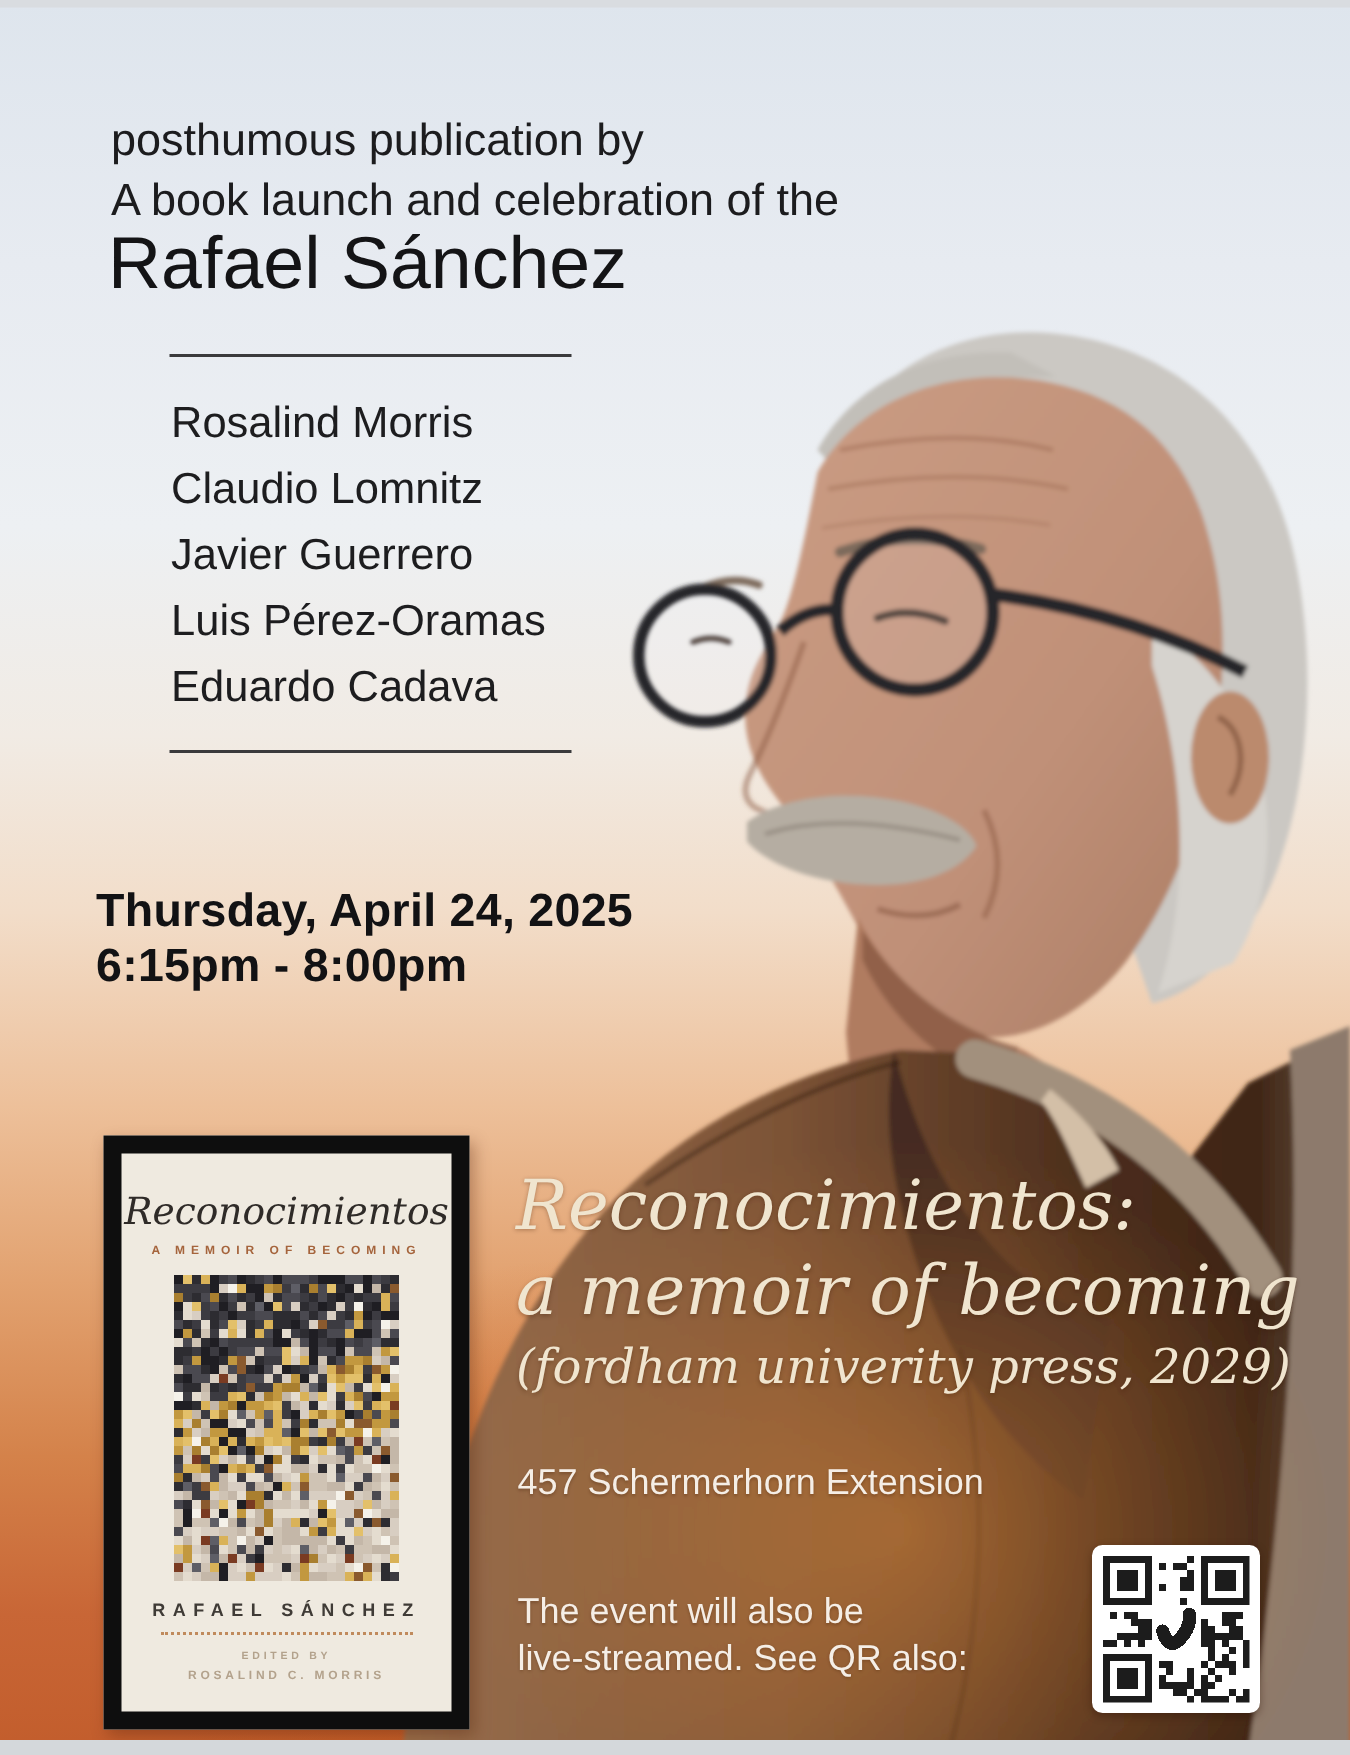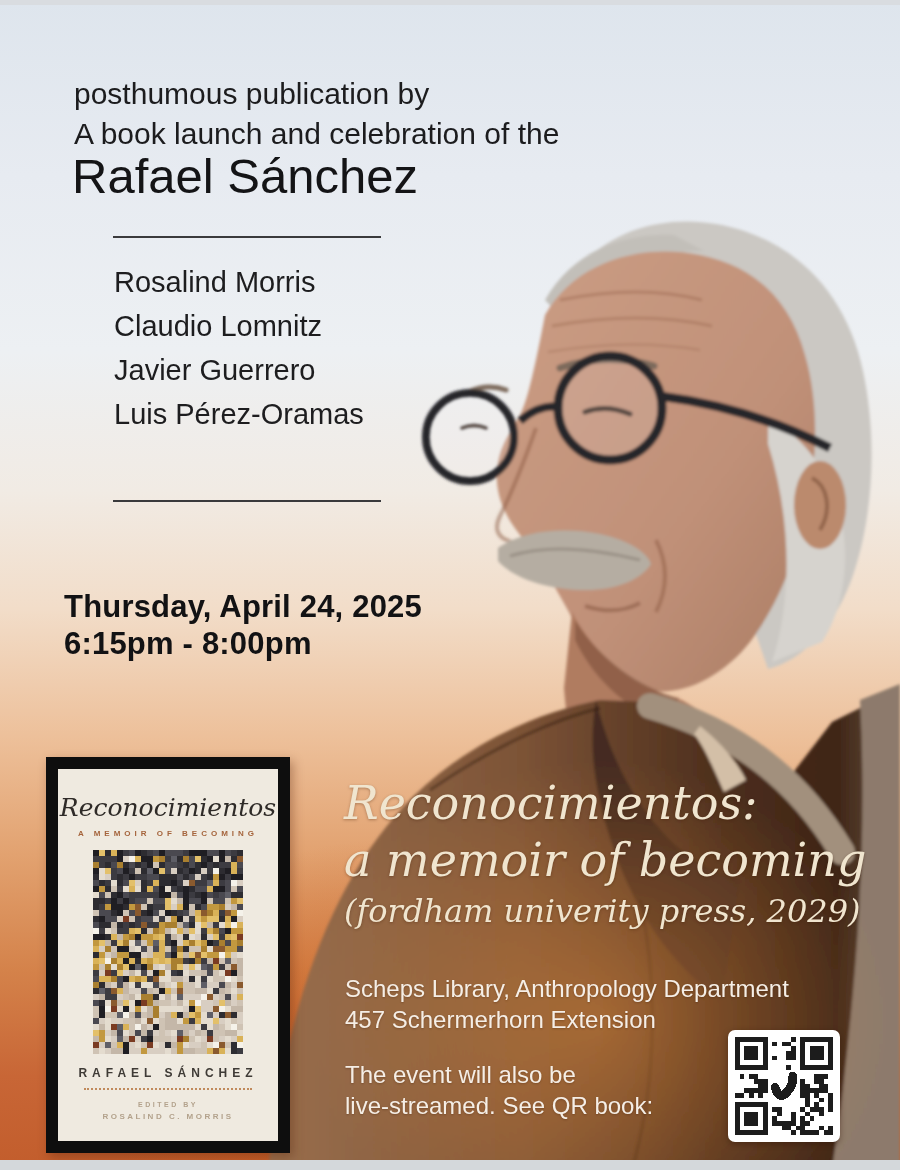--- a/index.html
+++ b/index.html
@@ -23,21 +23,21 @@
   .rule{left:113px;width:268px;height:2px;background:#3a3a3c;z-index:3;}
   .rule1{top:236px;} .rule2{top:500px;}
   .speakers{left:114px;top:260px;font-size:29px;line-height:44px;color:#1d1d1f;z-index:3;}
   .speakers div{white-space:nowrap;}
   .when{left:64px;top:588px;font-size:31px;line-height:37px;font-weight:700;color:#121214;z-index:3;letter-spacing:.2px;}
 
   
   .portrait{left:0;top:0;z-index:1;}
 
   
-  .cover{left:46px;top:757px;width:244px;height:396px;box-sizing:border-box;
+  .cover{left:69px;top:757px;width:244px;height:396px;box-sizing:border-box;
          border:12px solid #0e0e0e;background:#efeae0;z-index:4;
          box-shadow:3px 4px 10px rgba(80,30,5,.35);}
   .cover-inner{width:100%;height:100%;text-align:center;box-sizing:border-box;padding-top:24px;}
   .cover-title{font-family:"DejaVu Serif",serif;font-style:italic;font-size:25px;color:#2f2b28;}
   .cover-sub{margin-top:7px;font-size:8px;font-weight:700;letter-spacing:4px;color:#a5643c;}
   .mosaic{margin:12px auto 0;width:150px;height:204px;font-size:0;line-height:0;overflow:hidden;}
   .mosaic span{display:inline-block;width:6px;height:6px;}
   .cover-author{margin-top:12px;font-size:12px;font-weight:600;letter-spacing:5px;color:#3f3b36;}
   .cover-dots{width:168px;margin:8px auto 0;border-top:2px dotted #c08a5c;height:0;}
   .cover-edited{margin-top:11px;font-size:7px;font-weight:700;letter-spacing:2.5px;color:#b3a28c;}
@@ -161,20 +161,21 @@
   </div>
   <div class="abs author-name">Rafael Sánchez</div>
 
   <div class="abs rule rule1"></div>
 
   <div class="abs speakers">
     <div>Rosalind Morris</div>
     <div>Claudio Lomnitz</div>
     <div>Javier Guerrero</div>
     <div>Luis Pérez-Oramas</div>
+    <div>Eduardo Cadava</div>
   </div>
 
   <div class="abs rule rule2"></div>
 
   <div class="abs when">
     <div>Thursday, April 24, 2025</div>
     <div>6:15pm - 8:00pm</div>
   </div>
 
   <div class="abs cover">
@@ -189,27 +190,26 @@
     </div>
   </div>
 
   <div class="abs big-title">
     <div class="t1">Reconocimientos:</div>
     <div class="t2">a memoir of becoming</div>
     <div class="t3">(fordham univerity press, 2029)</div>
   </div>
 
   <div class="abs venue">
-    <div>Scheps Library, Anthropology Department</div>
     <div>457 Schermerhorn Extension</div>
   </div>
 
   <div class="abs stream">
     <div>The event will also be</div>
-    <div>live-streamed. See QR book:</div>
+    <div>live-streamed. See QR also:</div>
   </div>
 
   <div class="abs qr">
     <svg viewBox="0 0 21 21" shape-rendering="crispEdges">
         <rect x="0" y="0" width="7" height="7" fill="#1c1c1c"></rect>
         <rect x="1" y="1" width="5" height="5" fill="#ffffff"></rect>
         <rect x="2" y="2" width="3" height="3" fill="#1c1c1c"></rect>
         <rect x="14" y="0" width="7" height="7" fill="#1c1c1c"></rect>
         <rect x="15" y="1" width="5" height="5" fill="#ffffff"></rect>
         <rect x="16" y="2" width="3" height="3" fill="#1c1c1c"></rect>

